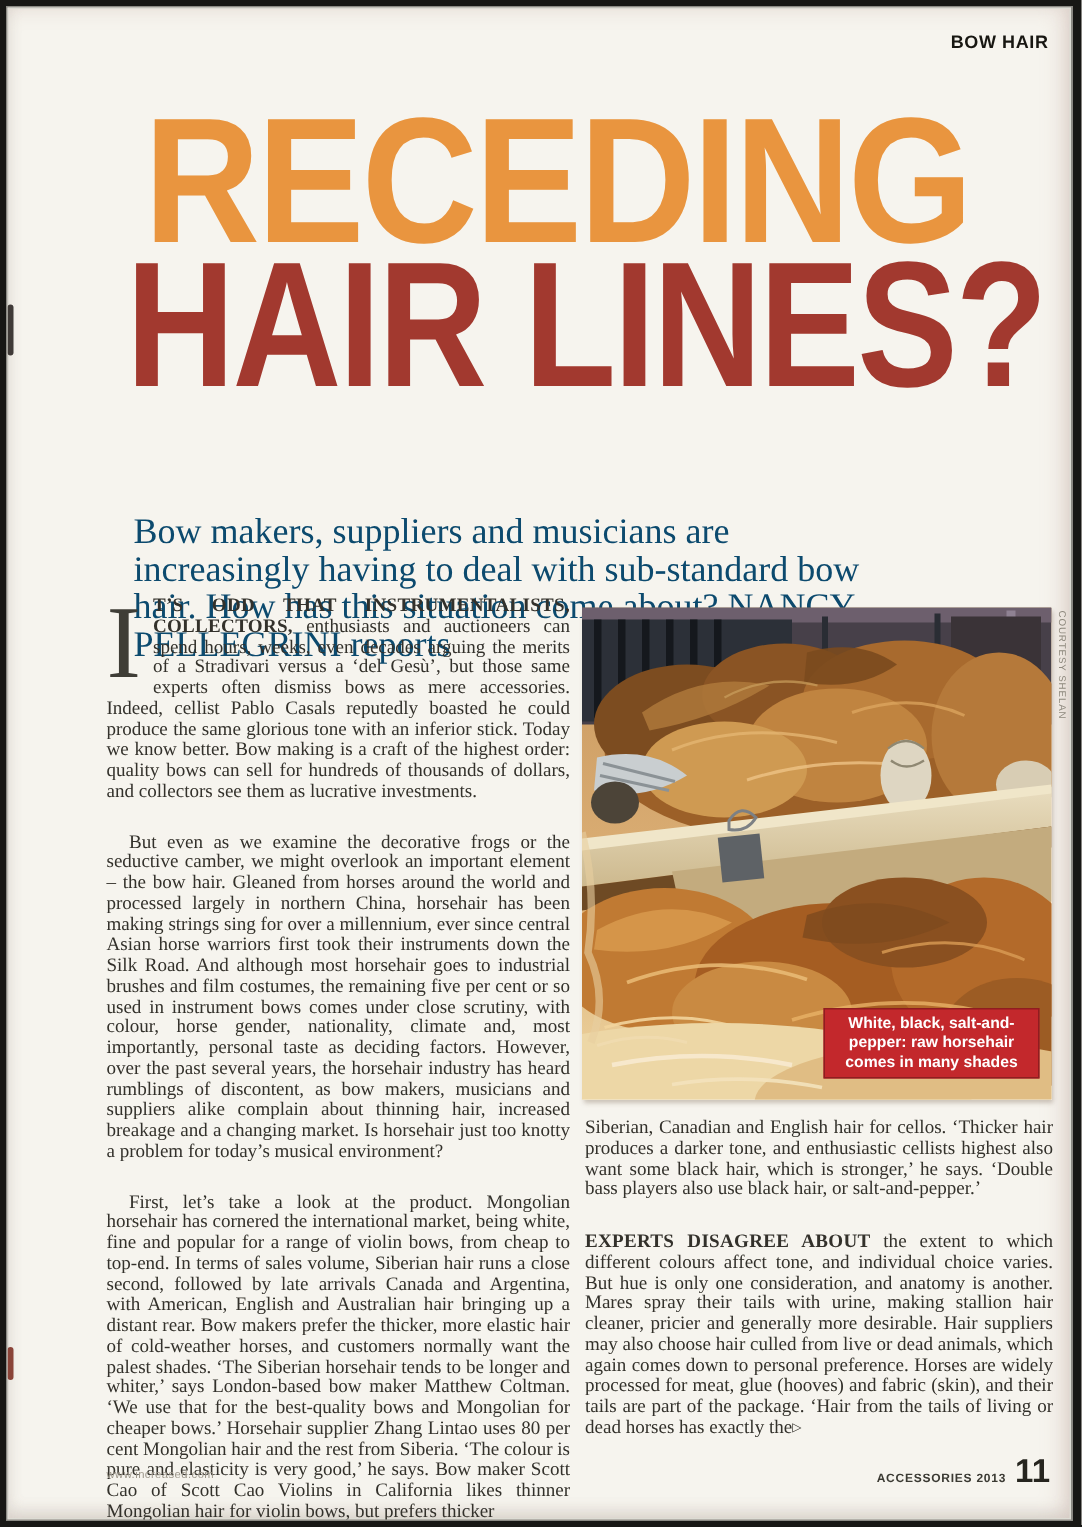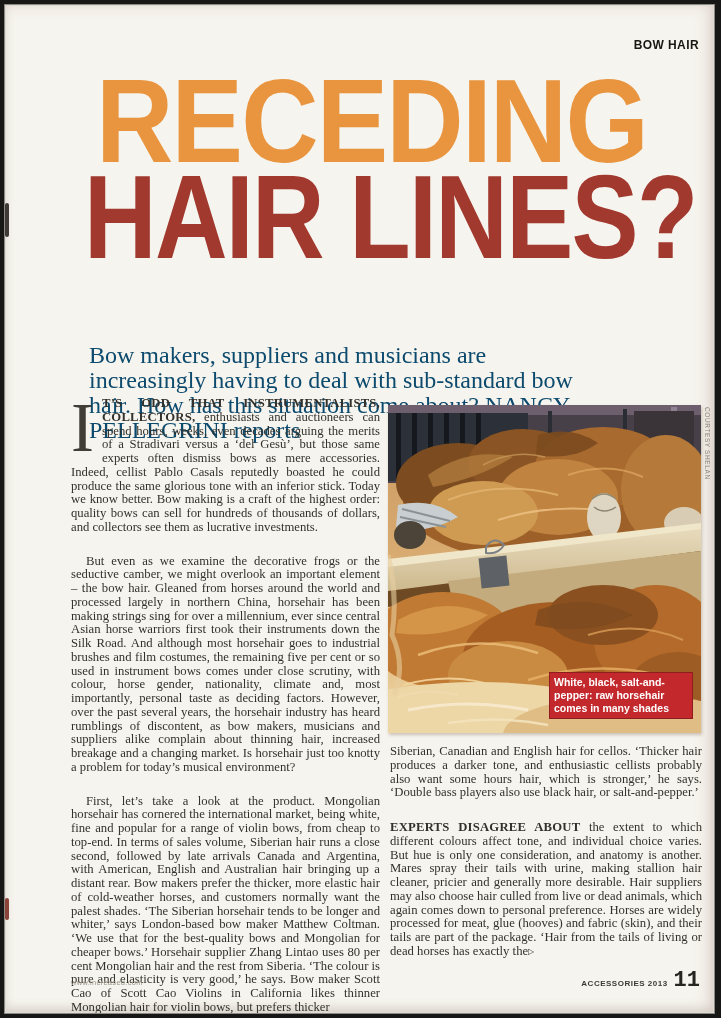--- a/index.html
+++ b/index.html
@@ -10,21 +10,21 @@
     overflow:hidden;
   }
   .page{
     position:absolute;left:4px;top:4px;width:709px;height:1008px;
     background:#f6f4ee;
     border:1px solid #8b8a84;
     box-shadow:inset 0 0 0 1px #dddcd4, inset -6px 0 14px rgba(180,140,130,.25), inset 0 -5px 10px rgba(120,115,105,.18);
     overflow:hidden;
   }
   .section-label{
-    position:absolute;top:33px;right:15px;
+    position:absolute;top:16px;right:15px;
     font-family:"Liberation Sans", sans-serif;
     font-weight:bold;font-size:12px;letter-spacing:.4px;color:#181712;
   }
   .headline{position:absolute;left:79px;white-space:nowrap;
     font-family:"Liberation Sans", sans-serif;font-weight:bold;
     font-size:119px;line-height:1;}
   .headline .stretch{display:inline-block;transform-origin:left top;letter-spacing:-2px;}
   .hl1{top:56px;margin-left:12px;}
   .hl1 .stretch{color:#e9953f;transform:scaleX(0.90);}
   .hl2{top:152px;}
@@ -51,21 +51,21 @@
   .photo-wrap{
     position:absolute;left:383px;top:400px;width:313px;height:328px;
     box-shadow:1px 2px 3px rgba(120,100,80,.35);
   }
   .photo-wrap svg{display:block;}
   .photo-caption{
     position:absolute;right:8px;bottom:14px;width:134px;
     background:#c3282c;border:1px solid #8f1d20;
     color:#fff;font-family:"Liberation Sans", sans-serif;
     font-weight:bold;font-size:10.5px;line-height:13px;
-    padding:3px 4px;
+    text-align:center;padding:3px 4px;
   }
   .photo-credit{
     position:absolute;left:699px;top:402px;height:160px;
     writing-mode:vertical-rl;
     font-family:"Liberation Sans", sans-serif;
     font-size:6.5px;letter-spacing:.6px;color:#8d887d;
   }
   .footer-site{
     position:absolute;left:66px;top:973px;
     font-family:"Liberation Sans", sans-serif;
@@ -73,21 +73,21 @@
   }
   .footer-right{
     position:absolute;right:14px;top:963px;
     display:flex;align-items:baseline;gap:6px;
   }
   .footer-issue{
     font-family:"Liberation Sans", sans-serif;
     font-weight:bold;font-size:8px;letter-spacing:.5px;color:#3b3a33;
   }
   .footer-page{
-    font-family:Liberation Mono, monospace;
+    font-family:Liberation Sans, sans-serif;
     font-weight:bold;font-size:22px;color:#26251f;
   }
   .artifact{position:absolute;background:#3f3a37;}
   .a1{left:0;top:198px;width:4px;height:34px;border-radius:2px;}
   .a2{left:0;top:893px;width:4px;height:22px;background:#8a4438;border-radius:2px;}
 </style>
 </head>
 <body>
 
 <div class="page">
@@ -193,21 +193,21 @@
         <path d="M10 292 q30 -10 60 -2" stroke="#f0dcb2" stroke-width="2" fill="none" opacity="0.8"></path>
         <path d="M0 150 q10 40 4 80 q14 30 2 60" stroke="#e8cfa0" stroke-width="5" fill="none" opacity="0.6"></path>
       </g>
     </svg>
     <div class="photo-caption">White, black, salt-and-pepper: raw horsehair comes in many shades</div>
   </div>
 
   <div class="photo-credit">COURTESY SHELAN</div>
 
   <div class="col rightcol">
-    <p>Siberian, Canadian and English hair for cellos. ‘Thicker hair produces a darker tone, and enthusiastic cellists probably also want some hours hair, which is stronger,’ he says. ‘Double bass players also use black hair, or salt-and-pepper.’</p>
+    <p>Siberian, Canadian and English hair for cellos. ‘Thicker hair produces a darker tone, and enthusiastic cellists highest also want some black hair, which is stronger,’ he says. ‘Double bass players also use black hair, or salt-and-pepper.’</p>
     <div class="gap"></div>
     <p><span class="lead-caps">EXPERTS DISAGREE ABOUT</span><span> the extent to which different colours affect tone, and individual choice varies. But hue is only one consideration, and anatomy is another. Mares spray their tails with urine, making stallion hair cleaner, pricier and generally more desirable. Hair suppliers may also choose hair culled from live or dead animals, which again comes down to personal preference. Horses are widely processed for meat, glue (hooves) and fabric (skin), and their tails are part of the package. ‘Hair from the tails of living or dead horses has exactly the</span><span class="cont-mark">▷</span></p>
   </div>
 
   <div class="footer-site">www.increased.com</div>
   <div class="footer-right">
     <span class="footer-issue">ACCESSORIES 2013</span>
     <span class="footer-page">11</span>
   </div>
 

